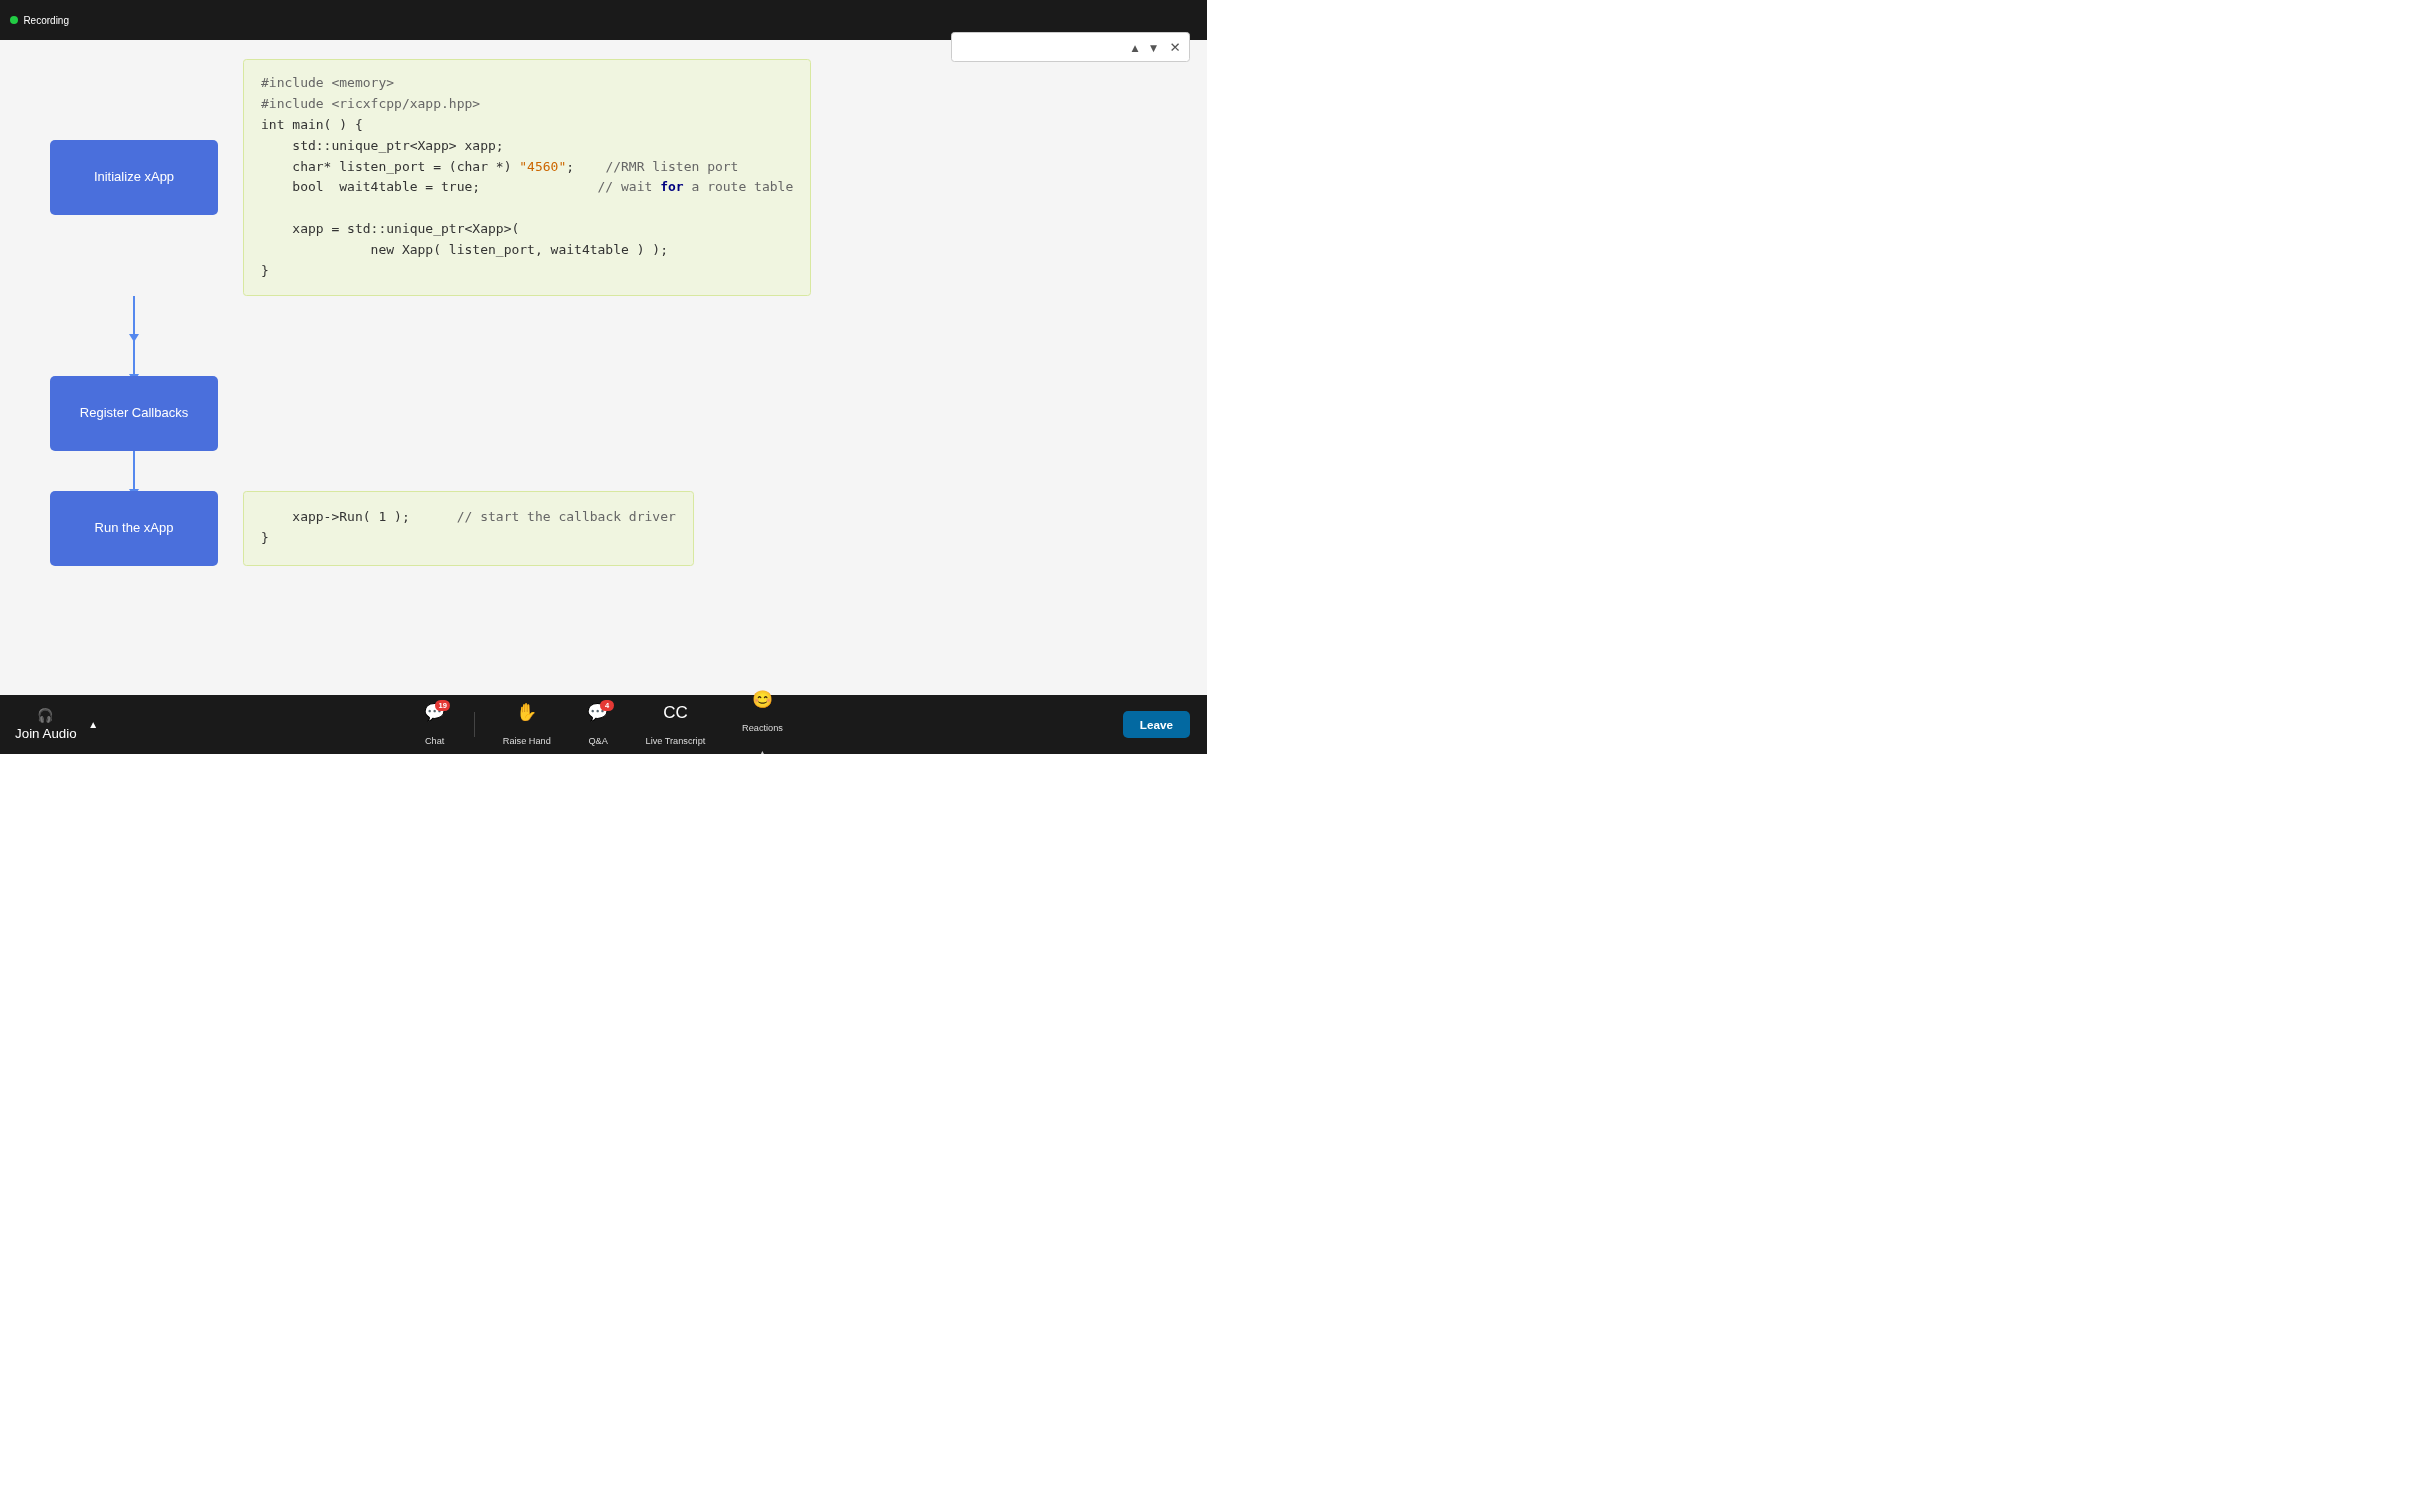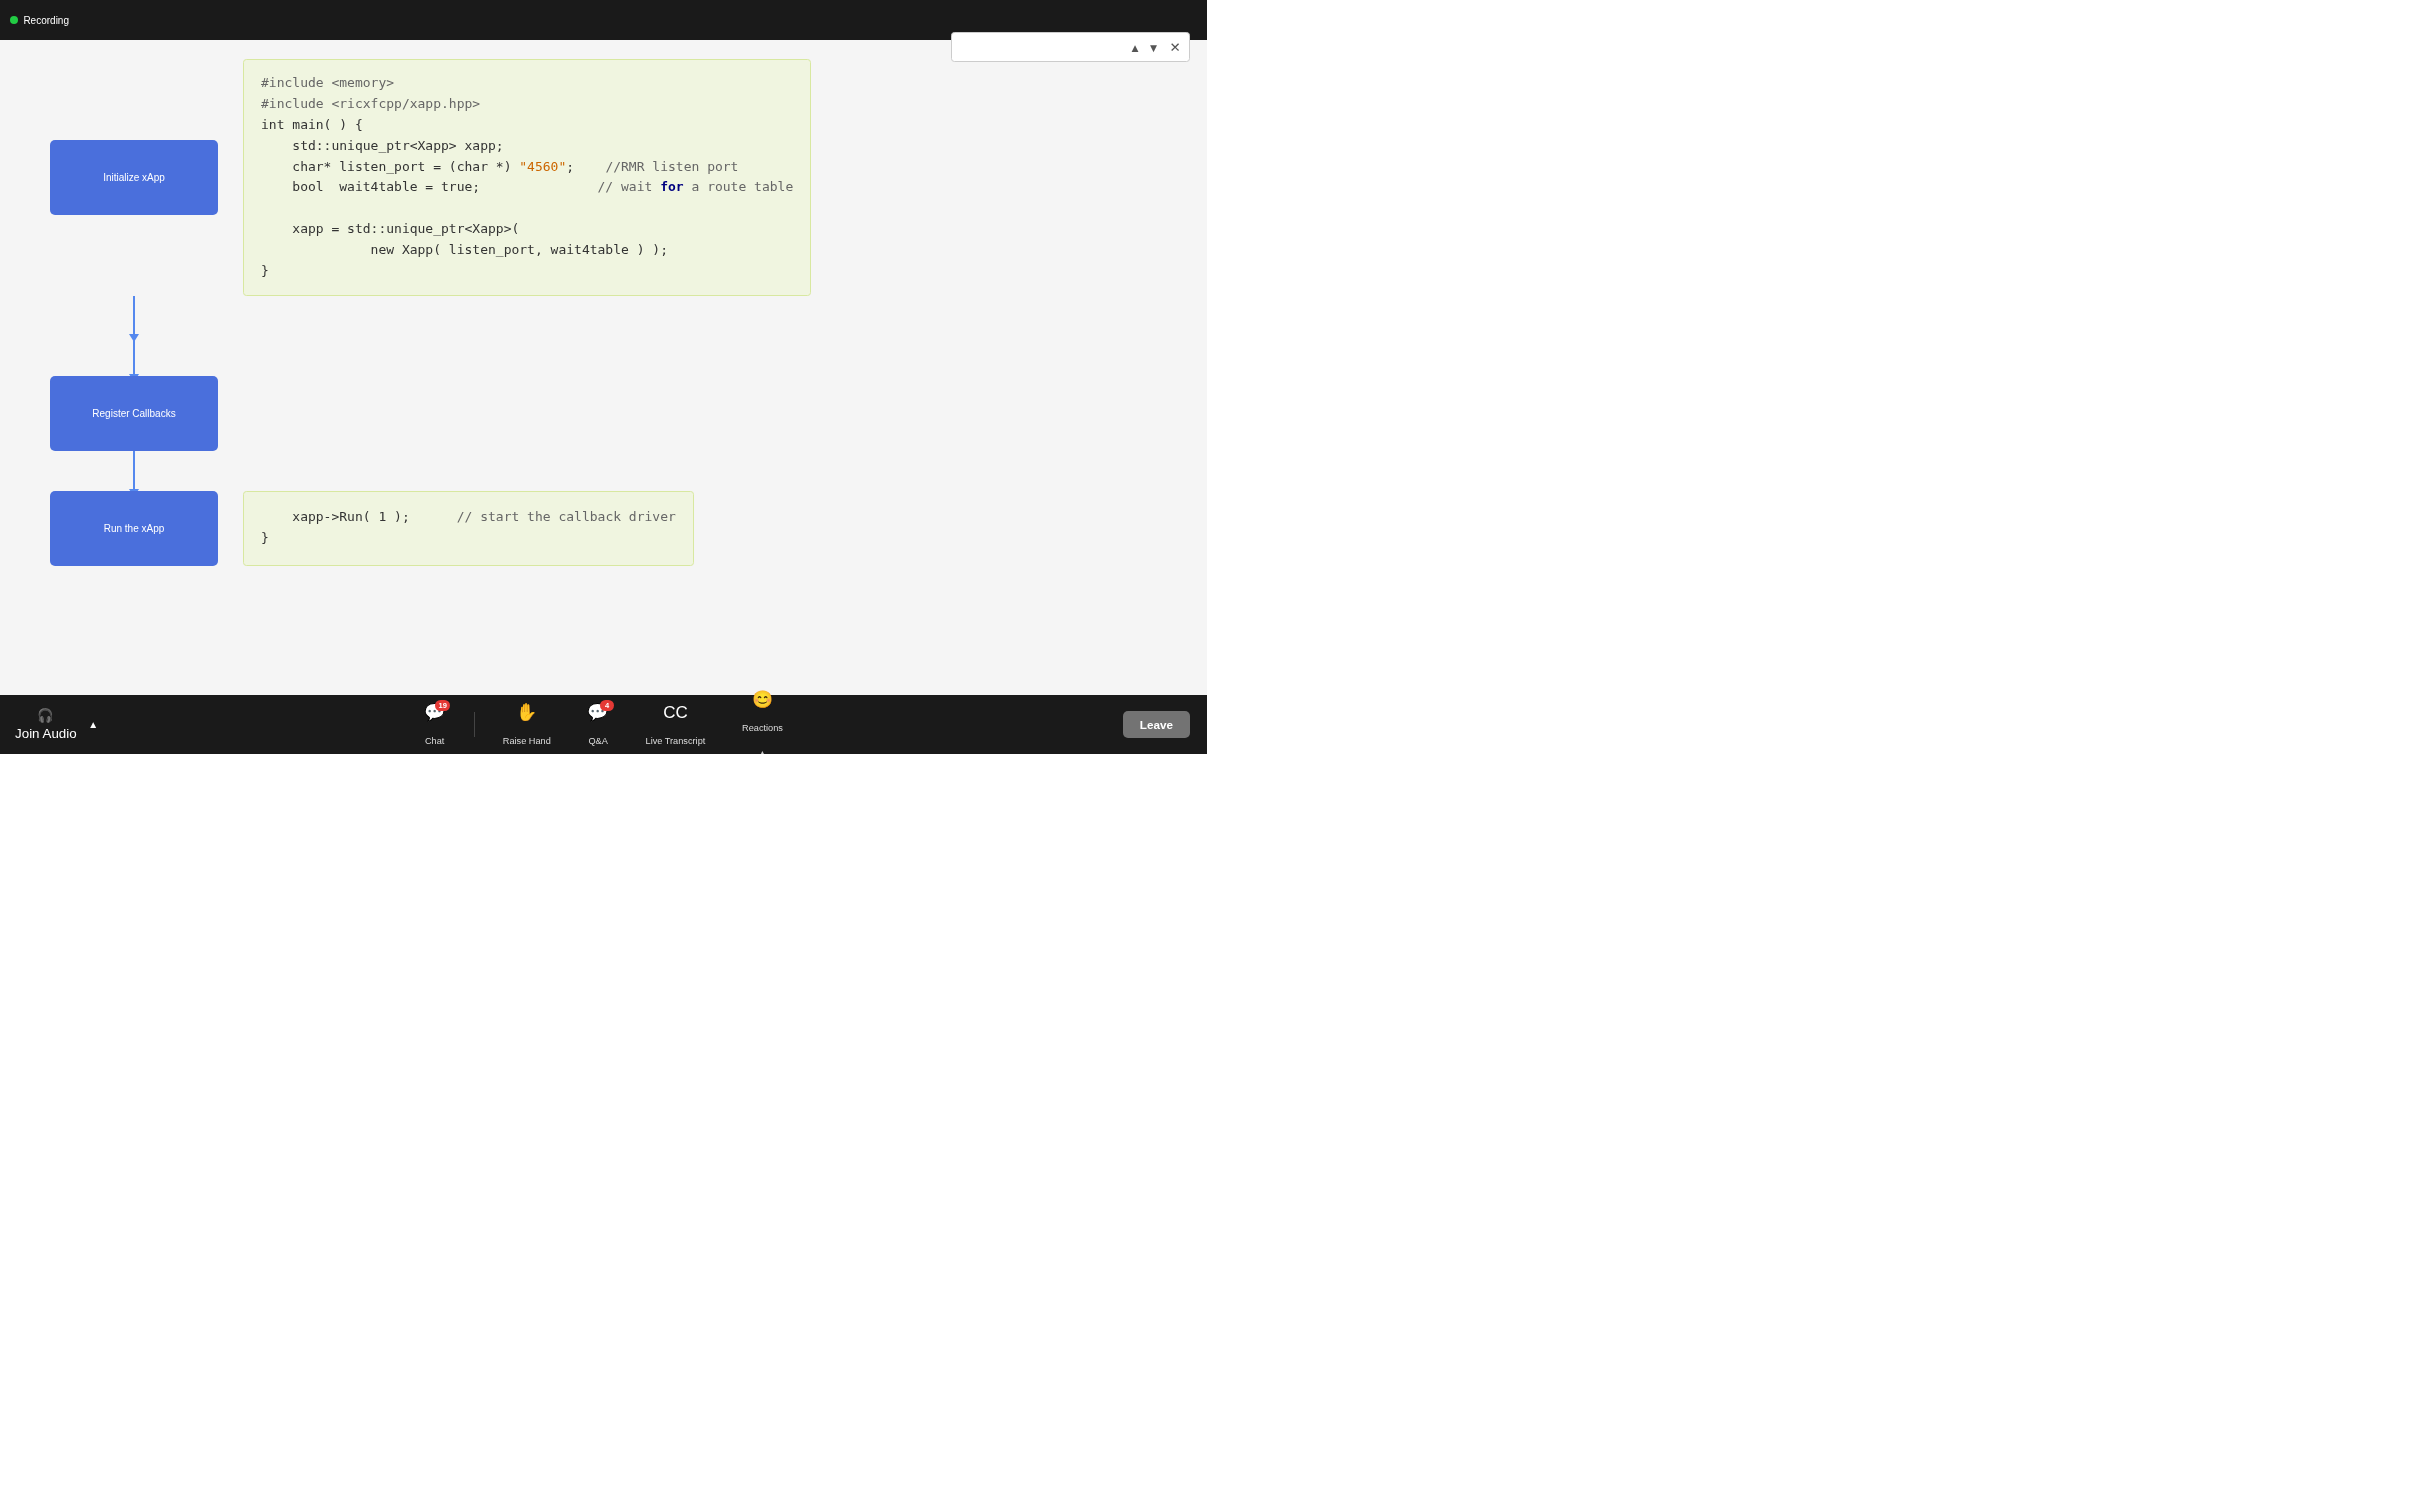--- a/index.html
+++ b/index.html
@@ -117,21 +117,21 @@
     .blue-box {
       background: #4a6fdc;
       color: white;
       width: 168px;
       height: 75px;
       border-radius: 5px;
       display: flex;
       align-items: center;
       justify-content: center;
       text-align: center;
-      font-size: 10px;
+      font-size: 13px;
       font-weight: 500;
       line-height: 1.3;
       padding: 8.4px;
     }
 
     .arrow-down {
       width: 1.7px;
       height: 40px;
       background: #5588ee;
       position: relative;
@@ -239,21 +239,21 @@
       color: white;
       border-radius: 8.4px;
       font-size: 7.5px;
       font-weight: bold;
       padding: 0.8px 3.4px;
       min-width: 13.4px;
       text-align: center;
     }
 
     .leave-btn {
-      background: #737373;
+      background: #0369a1;
       color: white;
       border: none;
       border-radius: 5px;
       padding: 6.7px 17px;
       font-size: 11.7px;
       font-weight: 600;
       cursor: pointer;
     }
 
     .join-audio-btn {

